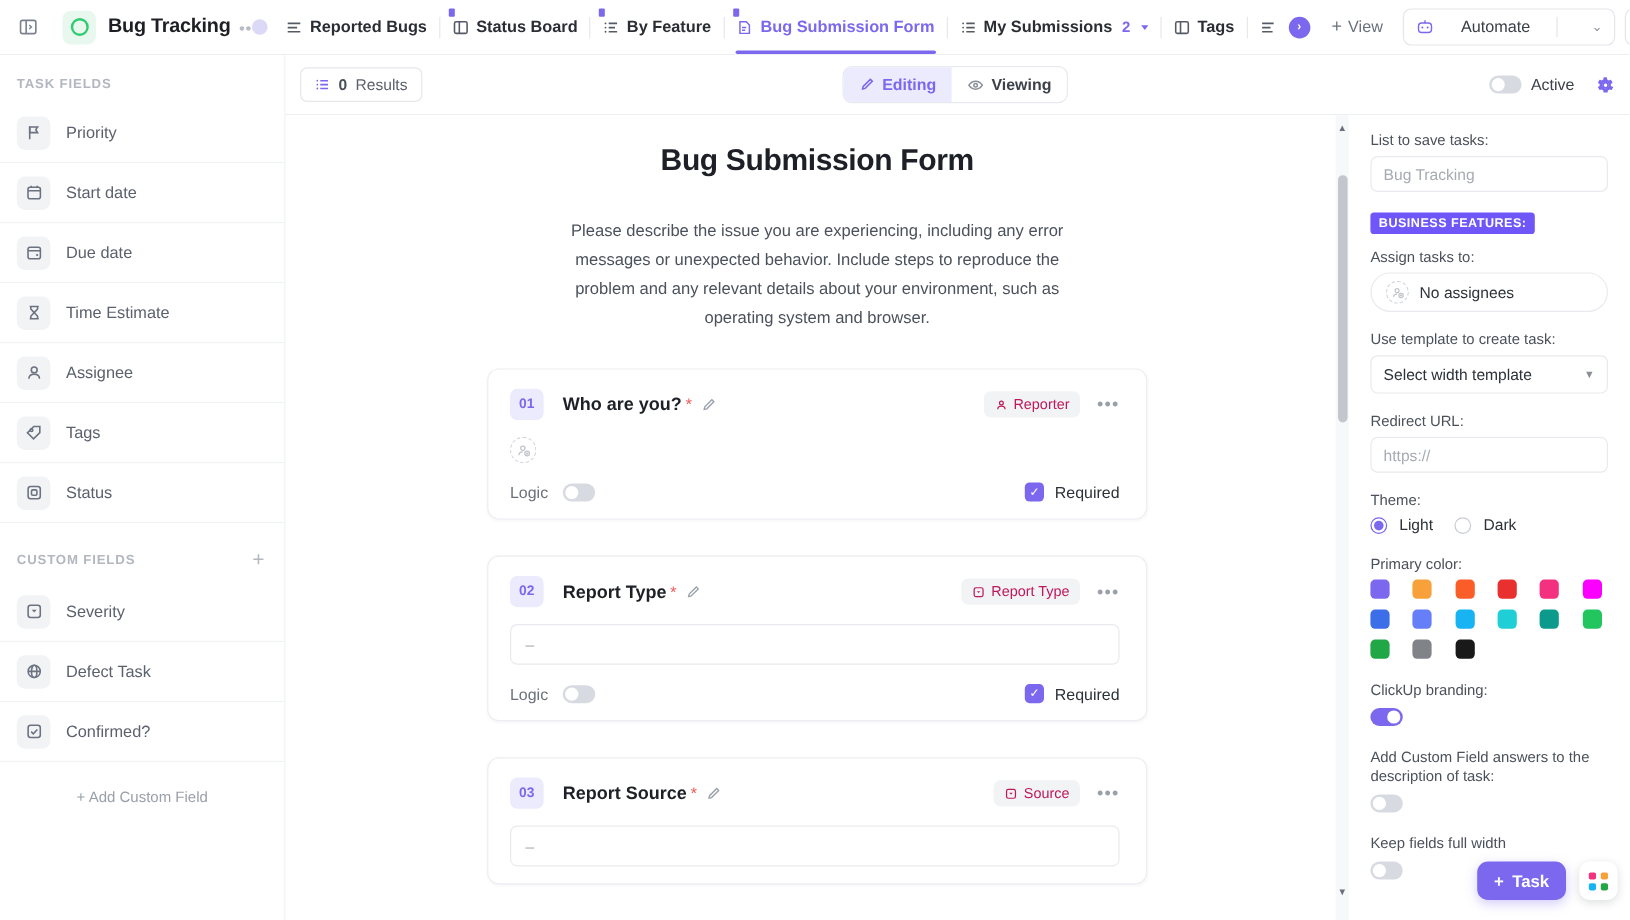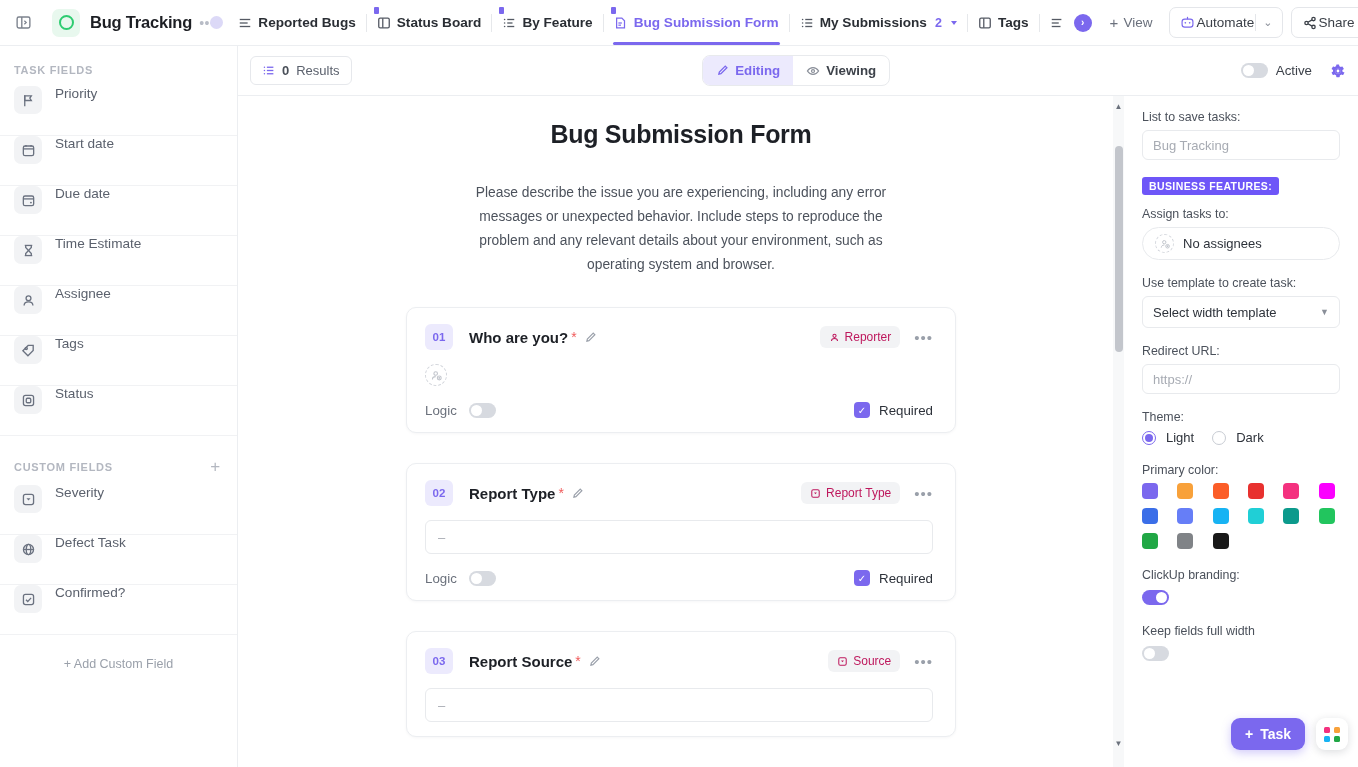--- a/index.html
+++ b/index.html
@@ -75,39 +75,39 @@
     width:18px;height:18px;border-radius:50%;background:#7b68ee;
     display:flex;align-items:center;justify-content:center;color:#fff;font-size:10px;
     margin-left: 4px;
   }
   .tb-text-btn {
     display:flex; align-items:center; gap:5px; padding:0 9px; height:30px;
     font-size:13.5px; color:#6a707c; font-weight:500; border-radius:6px;
   }
   .tb-outline {
     display:flex; align-items:center; height:31px; border:1px solid #e4e6ea;
-    border-radius:7px; padding:0 4px 0 10px; margin-left:8px; gap:1px;
+    border-radius:7px; padding:0 4px 0 10px; margin-left:8px; gap:22px;
     font-size:13.5px; color:#3b4048; font-weight:500;
   }
   .tb-outline .divider { width:1px;height:17px;background:#e4e6ea; }
   .chev { color:#8a8f99; font-size:11px; padding:0 6px; }
 
   
   .sidebar {
     position:absolute; left:0; top:46px; width:238px; height:721px;
     background:#fff; border-right:1px solid #eceef1; overflow:hidden;
   }
   .side-head {
     display:flex; align-items:center; justify-content:space-between;
     padding: 18px 16px 10px 14px;
     font-size:11px; font-weight:600; letter-spacing:0.7px; color:#b3b7c0;
   }
   .side-plus { font-size:17px; color:#b3b7c0; line-height:1; font-weight:400;}
   .side-item {
-    display:flex; align-items:flex-start; gap:13px;
+    display:flex; align-items:center; gap:13px;
     height:50px; padding:0 14px;
     border-bottom:1px solid #f1f2f4;
     color:#5b616d; font-size:13.6px;
   }
   .side-ico {
     width:28px;height:28px;border-radius:7px;background:#f2f3f5;
     display:flex;align-items:center;justify-content:center;color:#6b7280;
     flex:none;
   }
   .add-custom {
@@ -757,20 +757,26 @@
     <div class="sw" style="background: rgb(25, 25, 25);"></div>
   </div>
 
   <div class="rtog-wrap">
     <div class="rtog-lbl">ClickUp branding:</div>
     <div class="btog on">
         <i></i>
       </div>
   </div>
 
+  <div class="rtog-wrap">
+    <div class="rtog-lbl">Add Custom Field answers to the description of task:</div>
+    <div class="btog">
+        <i></i>
+      </div>
+  </div>
 
   <div class="rtog-wrap">
     <div class="rtog-lbl">Keep fields full width</div>
     <div class="btog">
         <i></i>
       </div>
   </div>
 </div>
 
 <div class="fab-task">

